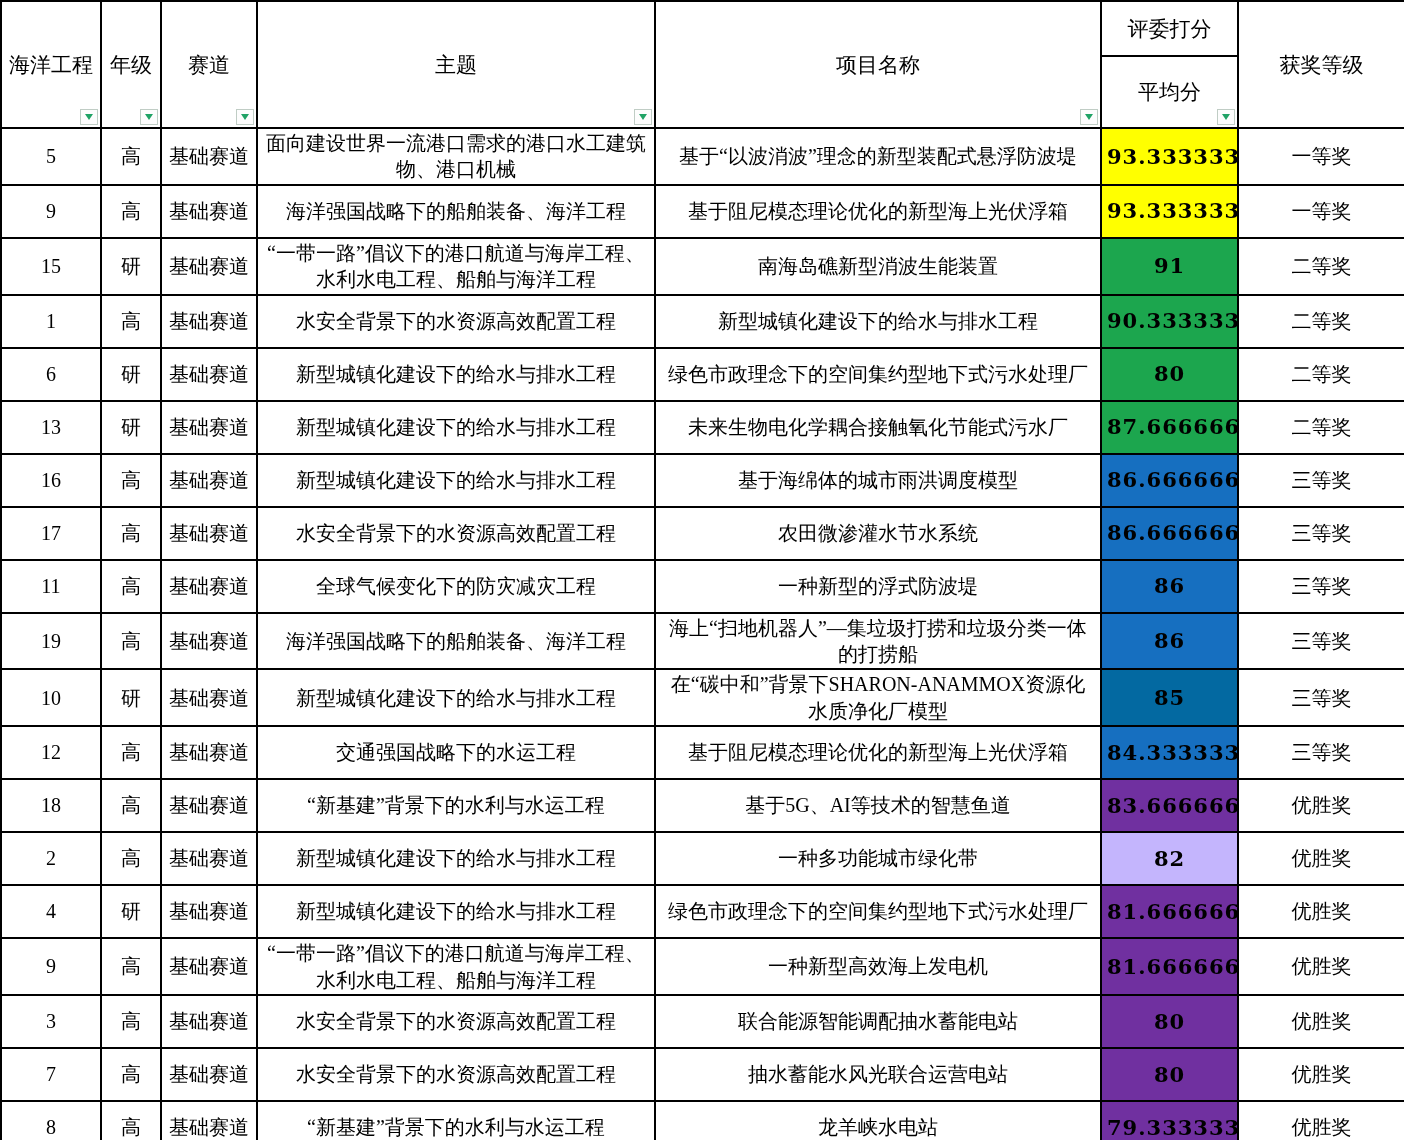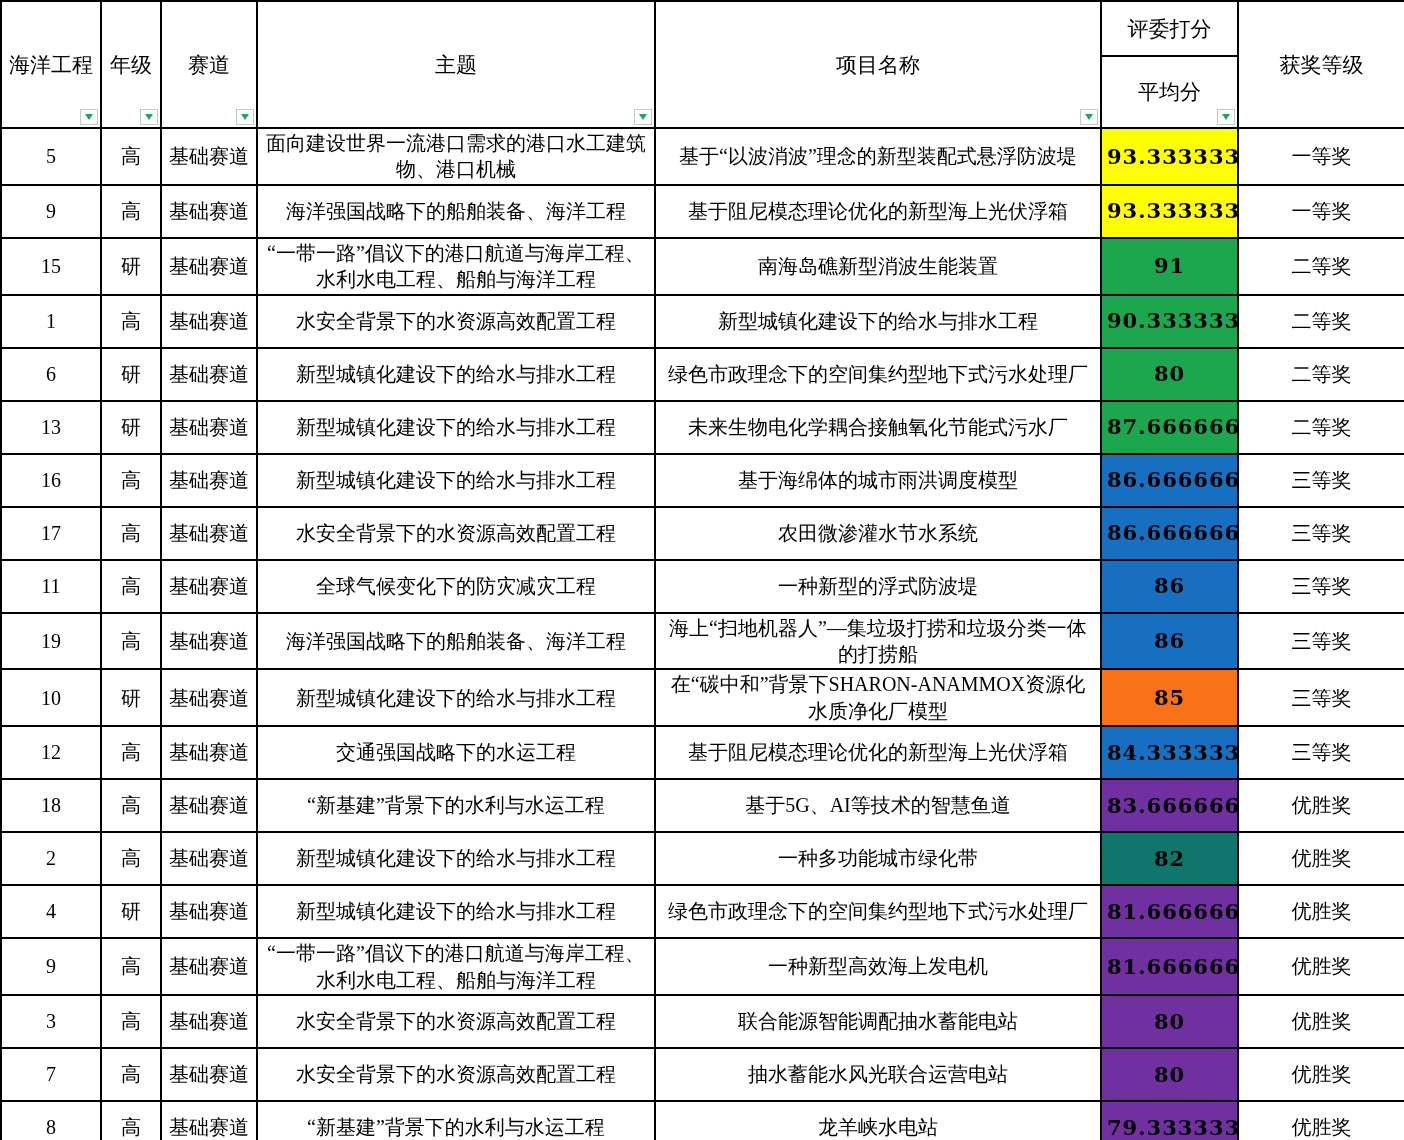--- a/index.html
+++ b/index.html
@@ -221,21 +221,21 @@
           <td>海上“扫地机器人”—集垃圾打捞和垃圾分类一体的打捞船</td>
           <td class="score" style="background: rgb(22, 111, 192);">86</td>
           <td>三等奖</td>
         </tr>
         <tr>
           <td>10</td>
           <td>研</td>
           <td>基础赛道</td>
           <td>新型城镇化建设下的给水与排水工程</td>
           <td>在“碳中和”背景下SHARON-ANAMMOX资源化水质净化厂模型</td>
-          <td class="score" style="background: #f97316;">85</td>
+          <td class="score" style="background: #0369a1;">85</td>
           <td>三等奖</td>
         </tr>
         <tr>
           <td>12</td>
           <td>高</td>
           <td>基础赛道</td>
           <td>交通强国战略下的水运工程</td>
           <td>基于阻尼模态理论优化的新型海上光伏浮箱</td>
           <td class="score" style="background: rgb(22, 111, 192);">84.33333333</td>
           <td>三等奖</td>
@@ -248,21 +248,21 @@
           <td>基于5G、AI等技术的智慧鱼道</td>
           <td class="score" style="background: rgb(112, 48, 160);">83.66666667</td>
           <td>优胜奖</td>
         </tr>
         <tr>
           <td>2</td>
           <td>高</td>
           <td>基础赛道</td>
           <td>新型城镇化建设下的给水与排水工程</td>
           <td>一种多功能城市绿化带</td>
-          <td class="score" style="background: #0f766e;">82</td>
+          <td class="score" style="background: #c4b5fd;">82</td>
           <td>优胜奖</td>
         </tr>
         <tr>
           <td>4</td>
           <td>研</td>
           <td>基础赛道</td>
           <td>新型城镇化建设下的给水与排水工程</td>
           <td>绿色市政理念下的空间集约型地下式污水处理厂</td>
           <td class="score" style="background: rgb(112, 48, 160);">81.66666667</td>
           <td>优胜奖</td>

